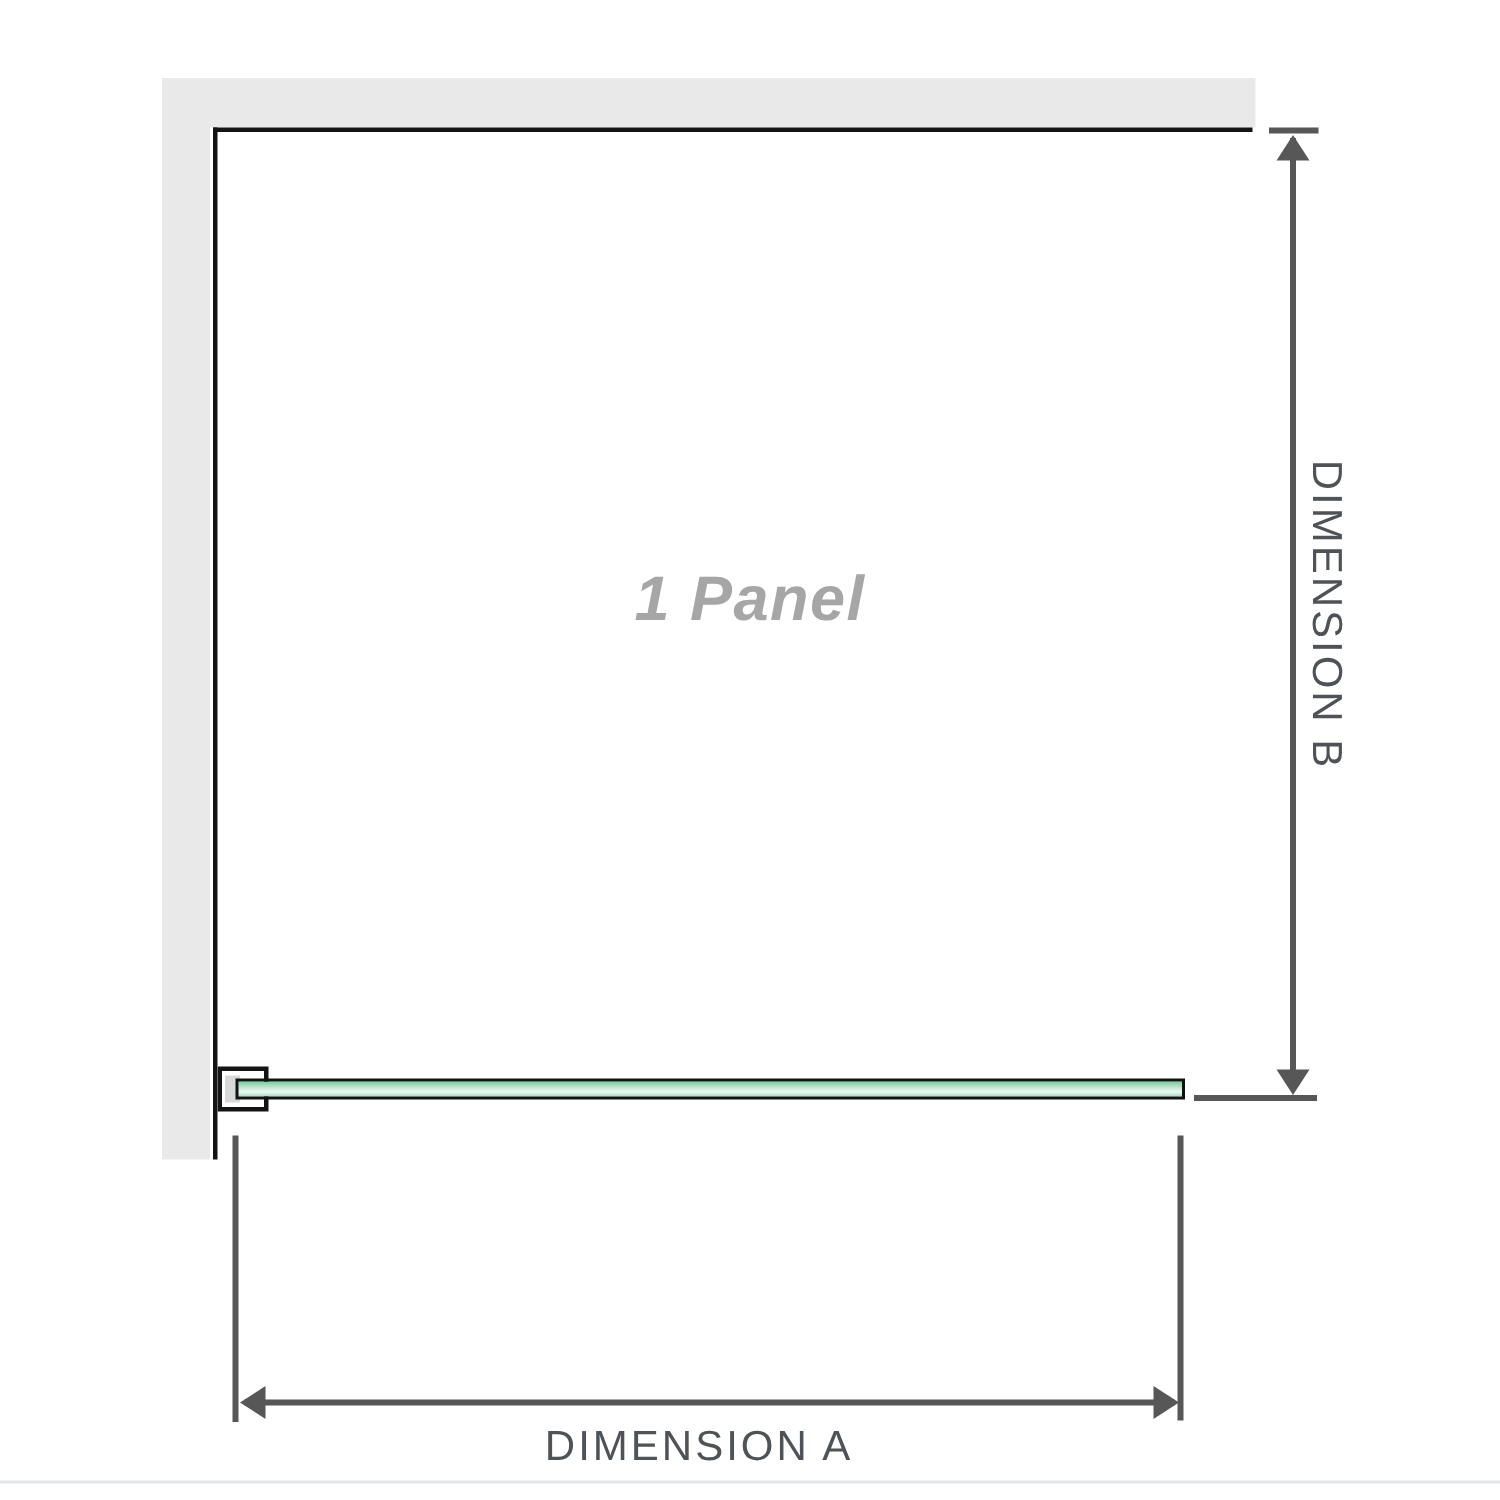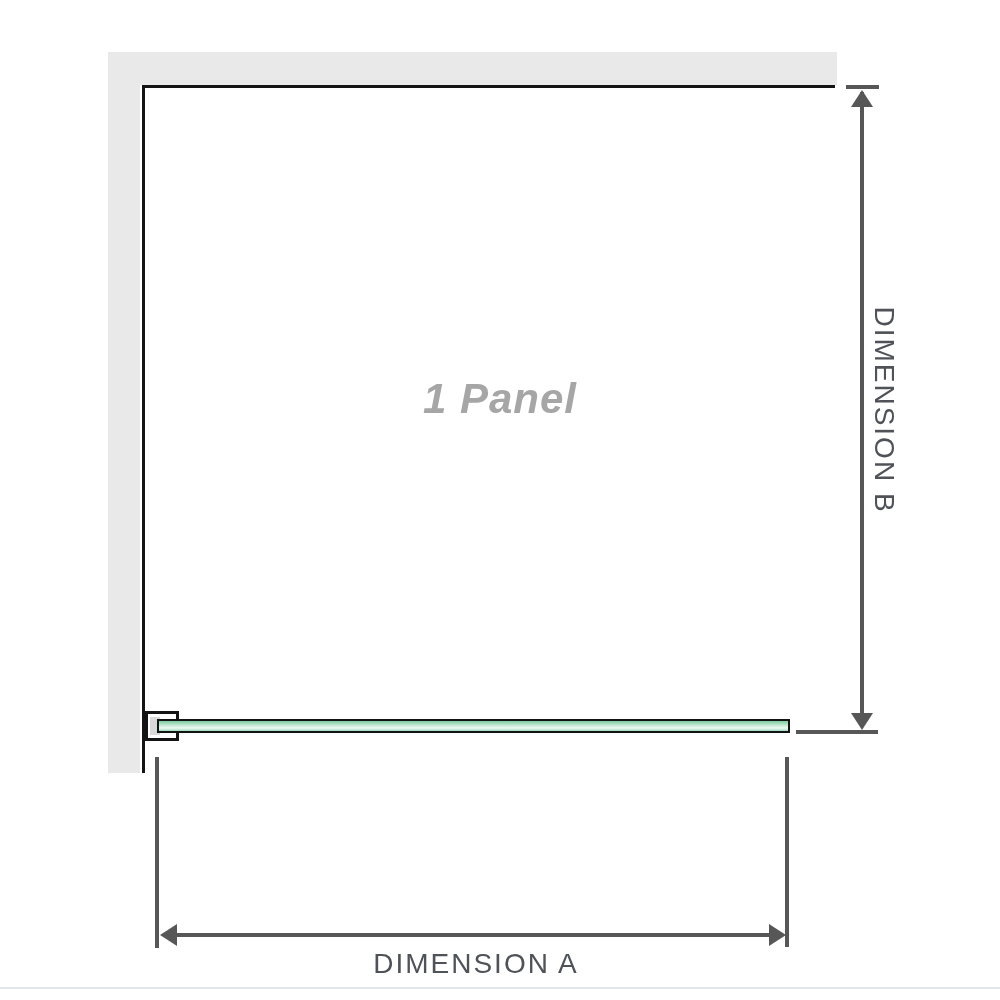--- a/index.html
+++ b/index.html
@@ -66,21 +66,21 @@
     left:160px; top:924px; width:0; height:0;
     border-top:11px solid transparent; border-bottom:11px solid transparent;
     border-right:17px solid var(--dimension-line);
   }
   .dima-arrow-right {
     left:769px; top:924px; width:0; height:0;
     border-top:11px solid transparent; border-bottom:11px solid transparent;
     border-left:17px solid var(--dimension-line);
   }
   .dima-label {
-    left:476px; top:964px;
+    left:466px; top:964px;
     transform: translate(-50%,-50%);
     font-size:28px; letter-spacing:2px; color: var(--label-text);
     white-space:nowrap;
   }
 
   
   .panel-label {
     left:500px; top:399px;
     transform: translate(-50%,-50%);
     font-size:42px; font-style:italic; font-weight:600;

